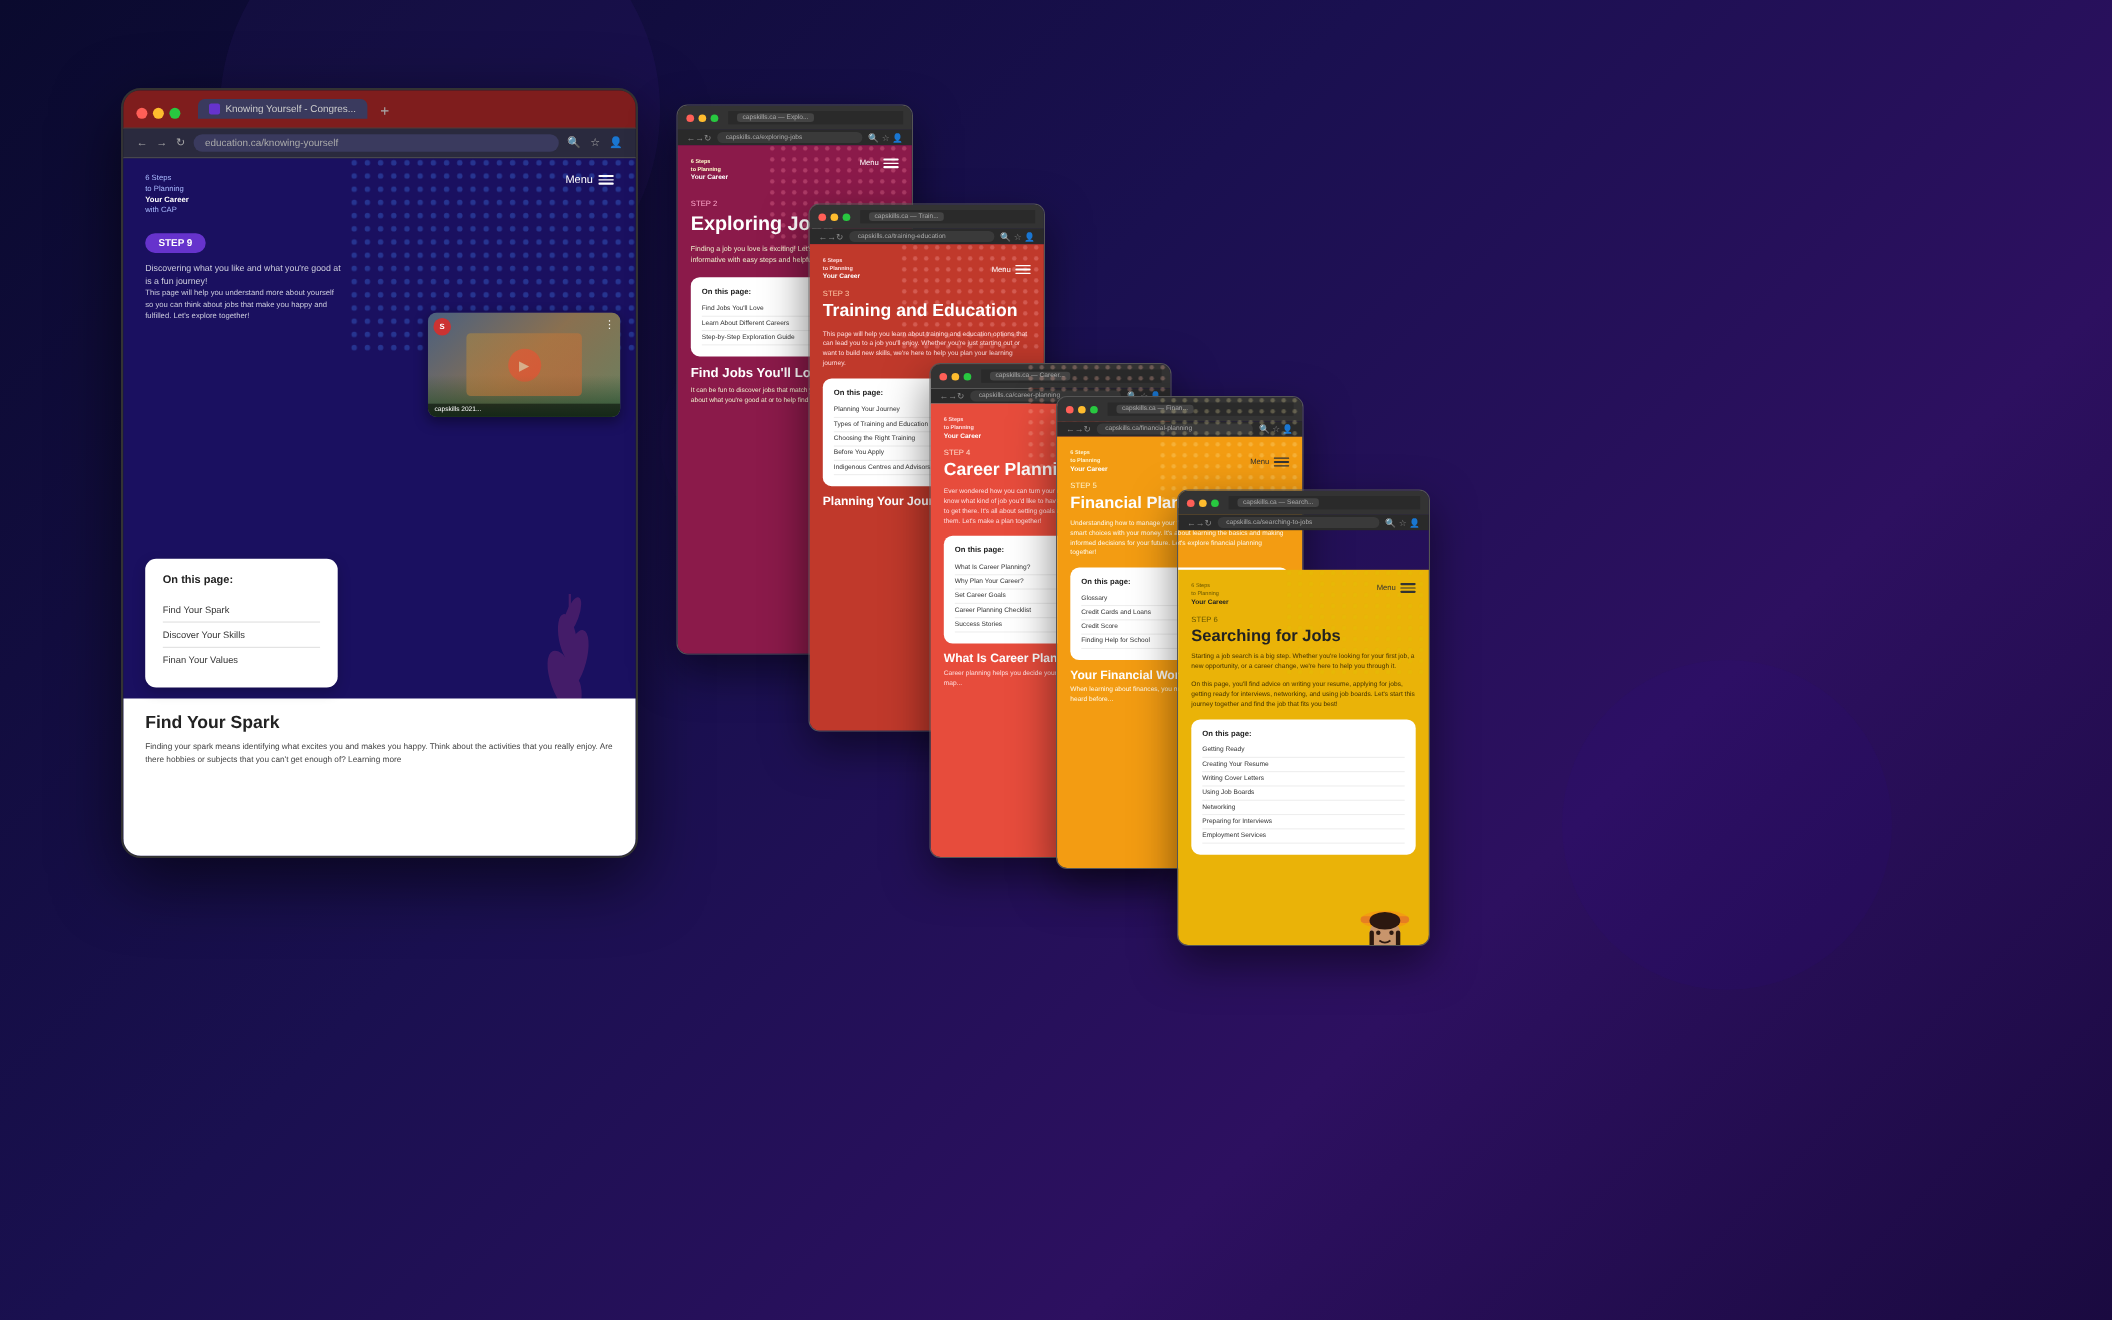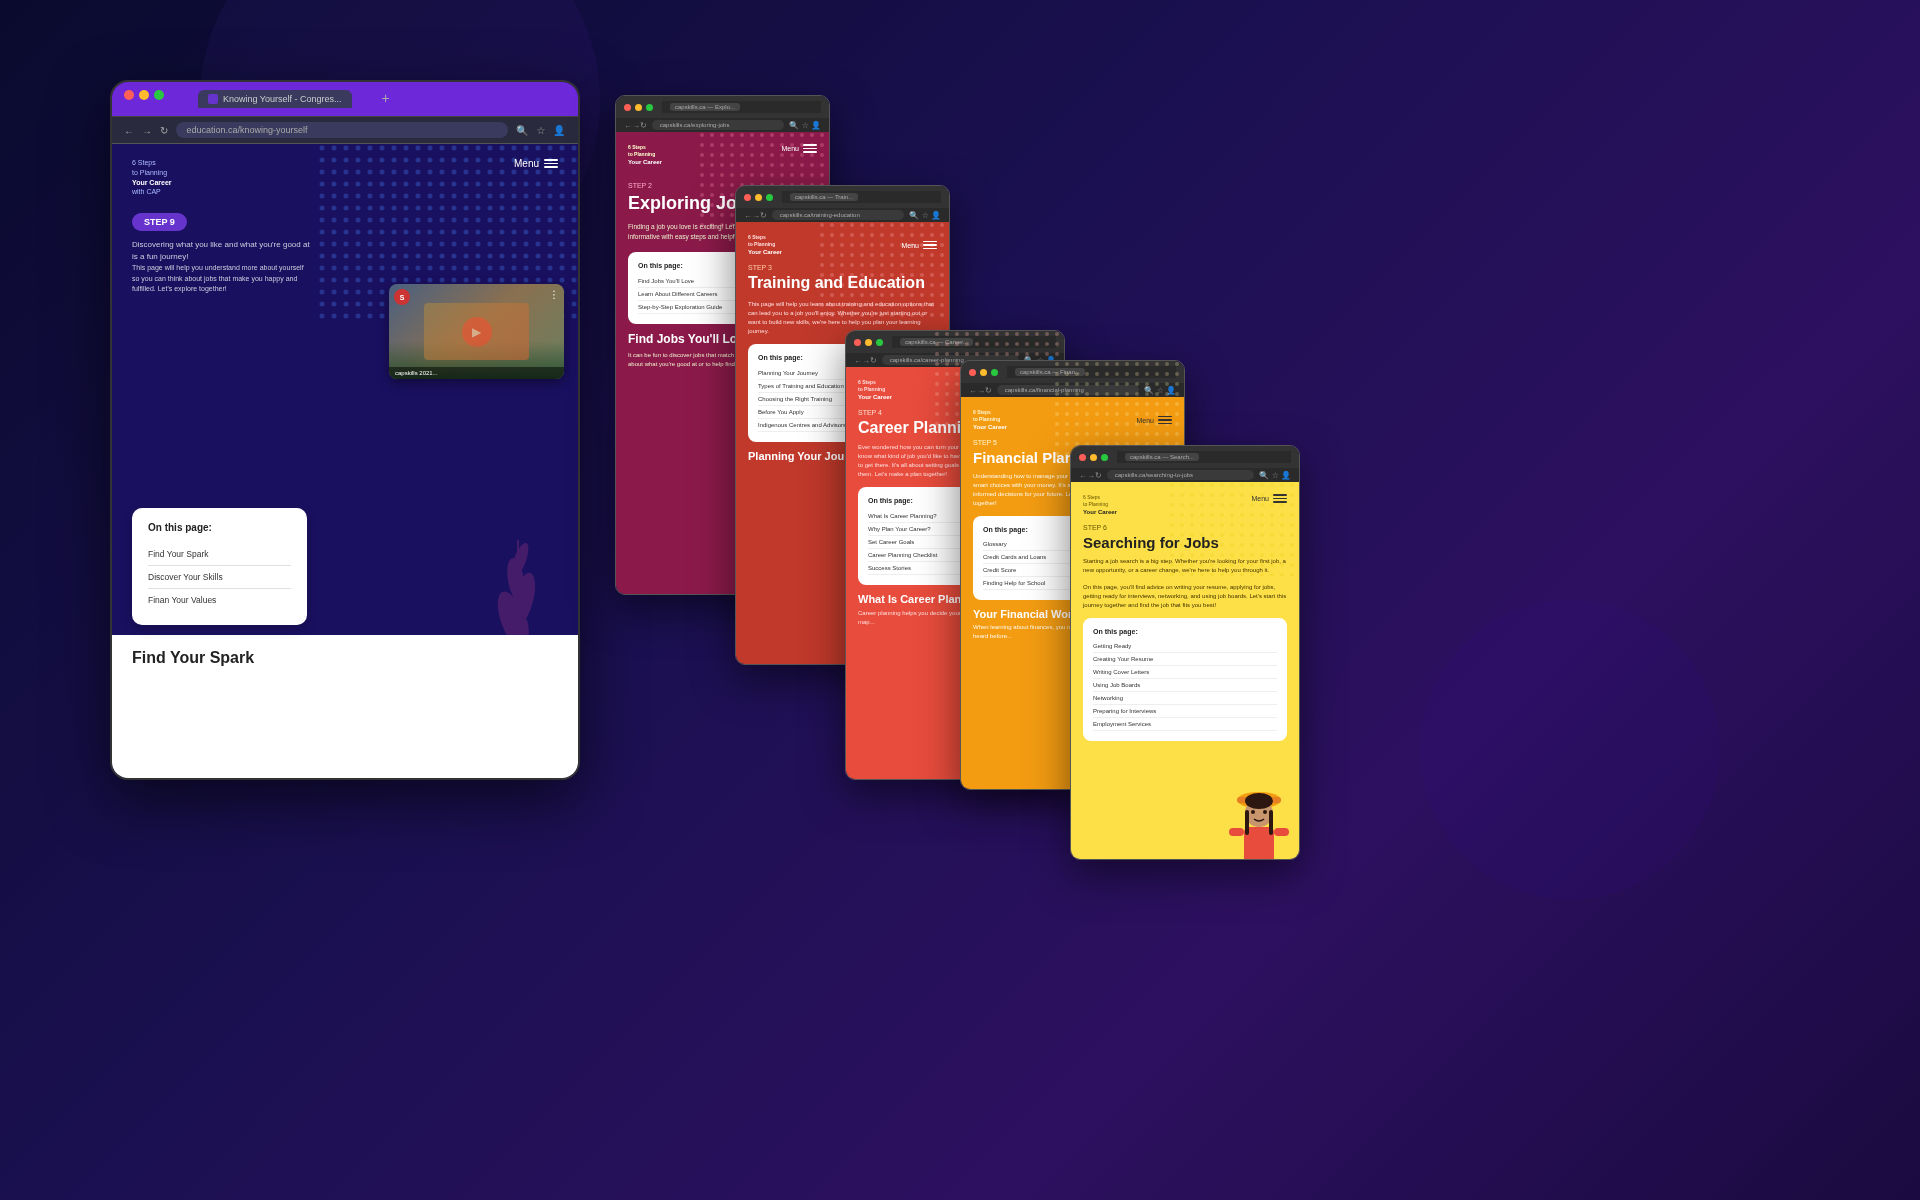--- a/index.html
+++ b/index.html
@@ -28,25 +28,25 @@
       width: 470px;
       height: 700px;
       background: #1a1a2e;
       border-radius: 18px;
       box-shadow: 0 20px 60px rgba(0,0,0,0.6);
       overflow: hidden;
       border: 2px solid #333;
     }
 
     .browser-chrome {
-      background: #6d28d9;
+      background: #7f1d1d;
       padding: 8px 12px;
       display: flex;
-      align-items: flex-start;
-      gap: 26px;
+      align-items: flex-end;
+      gap: 8px;
       border-bottom: 1px solid #444;
     }
 
     .browser-dots {
       display: flex;
       gap: 5px;
     }
 
     .dot {
       width: 10px;
@@ -536,24 +536,25 @@
 
     .win5 {
       top: 445px;
       left: 1070px;
       width: 230px;
       height: 415px;
       z-index: 5;
     }
 
     .win5-content {
-      background: #fde047;
+      background: #eab308;
       height: 100%;
       padding: 12px;
       position: relative;
+      margin-top: 36px;
     }
     .win5-logo { font-size: 6px; color: #333; font-weight: bold; line-height: 1.4; }
     .win5-step { font-size: 7px; color: #665500; margin-bottom: 3px; }
     .win5-title { font-size: 15px; font-weight: bold; color: #222; margin-bottom: 6px; }
     .win5-desc { font-size: 6px; color: #443300; line-height: 1.5; margin-bottom: 8px; }
 
     .win5-card {
       background: white;
       border-radius: 8px;
       padding: 10px;
@@ -706,20 +707,21 @@
         <ellipse cx="45" cy="140" rx="12" ry="30" transform="rotate(-20,45,140)"></ellipse>
         <ellipse cx="55" cy="120" rx="10" ry="28" transform="rotate(15,55,120)"></ellipse>
         <ellipse cx="48" cy="100" rx="8" ry="22" transform="rotate(-10,48,100)"></ellipse>
         <ellipse cx="52" cy="80" rx="6" ry="18" transform="rotate(20,52,80)"></ellipse>
         <line x1="50" y1="200" x2="50" y2="60" stroke="#cc4488" stroke-width="2"></line>
       </g>
     </svg>
 
     <div class="bottom-section">
       <div class="bottom-heading">Find Your Spark</div>
+      <div class="bottom-text">Finding your spark means identifying what excites you and makes you happy. Think about the activities that you really enjoy. Are there hobbies or subjects that you can't get enough of? Learning more</div>
     </div>
   </div>
 </div>
 
 <div class="browser-window win1">
   <div class="win-chrome">
     <div class="win-dot win-dot-r"></div>
     <div class="win-dot win-dot-y"></div>
     <div class="win-dot win-dot-g"></div>
     <div class="win-tab-bar" style="flex:1;margin-left:5px;">

